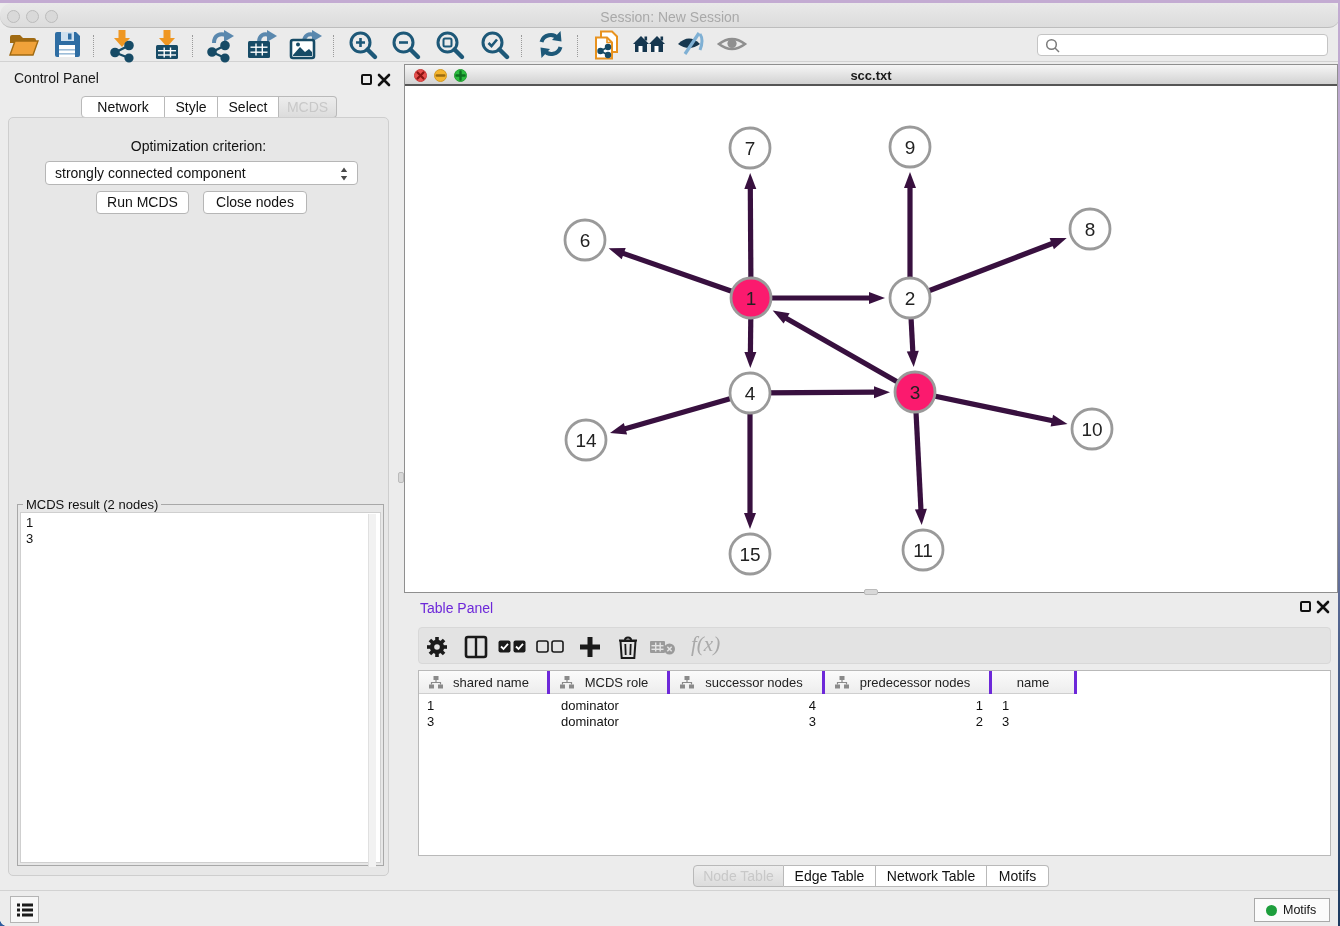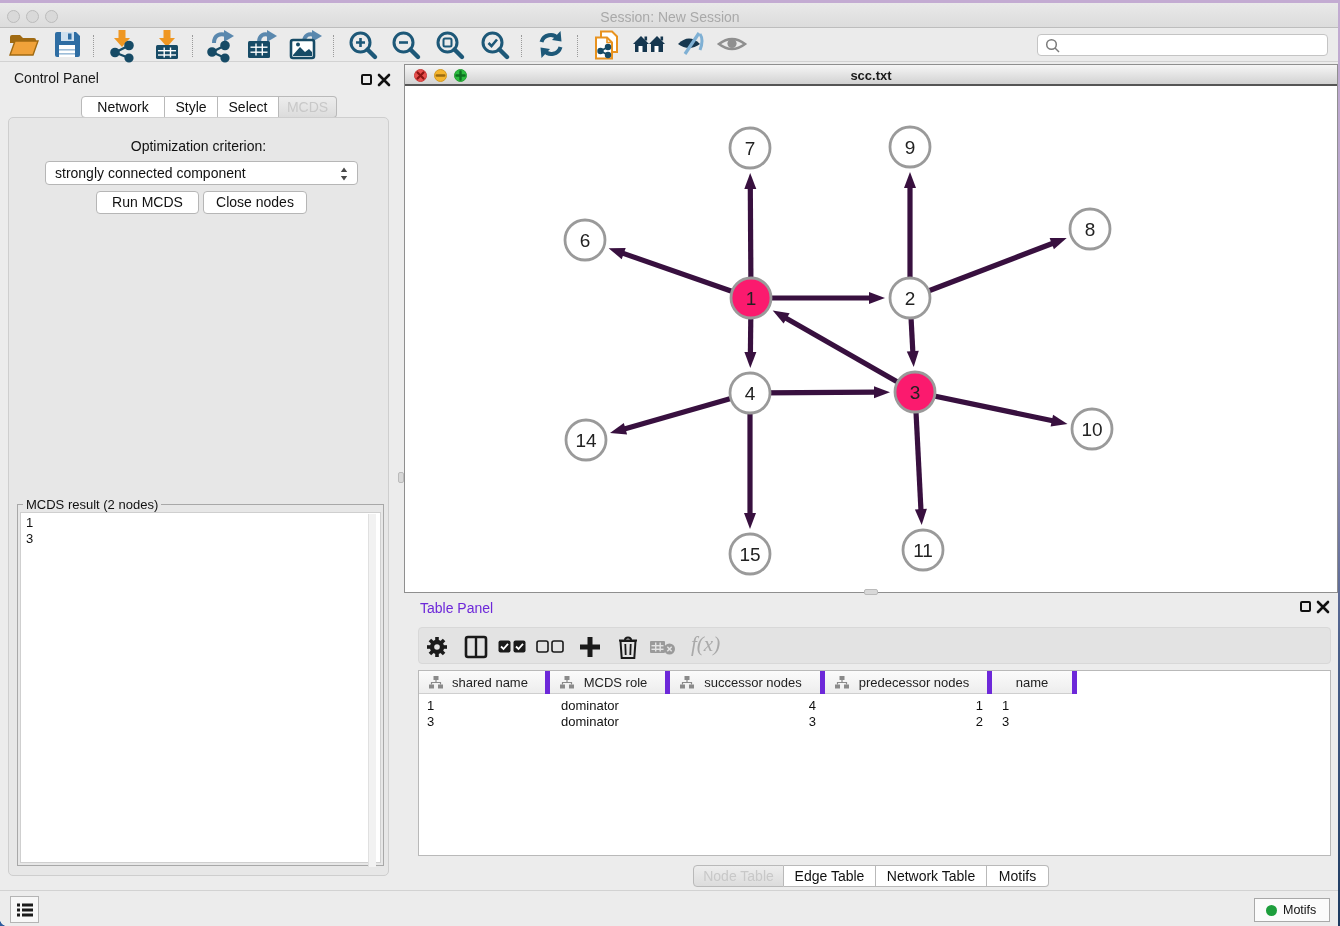--- a/index.html
+++ b/index.html
@@ -2,21 +2,21 @@
 <html><head>
 <meta charset="utf-8">
 <style>
 * { margin:0; padding:0; box-sizing:border-box; }
 html,body { width:1340px; height:926px; overflow:hidden; }
 body { font-family:"Liberation Sans", sans-serif; background:#ececec; position:relative; }
 .abs { position:absolute; }
 
 #wallpaper-top { left:0; top:0; width:1340px; height:3px; background:#c3abd2; }
 #wallpaper-right { right:0; top:0; width:2.5px; height:926px; background:linear-gradient(#c3abd2 0%,#b0a0c8 40%,#4a5f8a 70%,#1d3a60 100%); }
-#titlebar { left:0; top:3px; width:1340px; height:25px; background:linear-gradient(#e9e9e9,#dcdcdc); border-bottom:1px solid #bdbdbd; }
+#titlebar { left:0; top:3px; width:1340px; height:25px; background:linear-gradient(#e9e9e9,#dcdcdc); border-bottom:1px solid #bdbdbd;border-radius:12px; }
 .tl { position:absolute; top:7px; width:13px; height:13px; border-radius:50%; background:#d9d9d9; border:1px solid #bcbcbc; }
 #title-text { width:100%; text-align:center; top:6px; font-size:14px; color:#a9a9a9; }
 #toolbar { left:0; top:29px; width:1340px; height:33px; background:#ebebeb; border-bottom:1px solid #d2d2d2; }
 .tsep { position:absolute; top:6px; height:22px; width:0; border-left:1px dotted #9a9a9a; }
 .ticon { position:absolute; top:1px; }
 #searchbox { left:1037px; top:5px; width:291px; height:22px; background:#fff; border:1px solid #c4c4c4; border-radius:4px; }
 
 #cp-title { left:14px; top:70px; font-size:14px; color:#1a1a1a; }
 .hdr-float { width:11px; height:11px; border:2px solid #111; border-radius:2px; }
 
@@ -38,21 +38,21 @@
 #net-titlebar { left:0; top:0; width:932px; height:21px; background:linear-gradient(#f6f6f6,#d2d2d2); border-bottom:2px solid #555; }
 #net-title { width:100%; text-align:center; top:3px; font-size:13px; font-weight:bold; color:#1a1a1a; }
 .mac { position:absolute; top:4px; width:13px; height:13px; border-radius:50%; }
 
 .knob { background:#d8d8d8; border:1px solid #bbb; border-radius:2px; }
 
 #tp-title { left:420px; top:600px; font-size:14px; color:#6d28d9; }
 #tp-toolbar { left:418px; top:627px; width:913px; height:37px; background:#e3e3e3; border:1px solid #d8d8d8; border-radius:4px; }
 #tbl { left:418px; top:670px; width:913px; height:186px; background:#fff; border:1px solid #b9b9b9; }
 #tbl-hdr { left:0; top:0; width:658px; height:23px; background:linear-gradient(#fbfbfb,#ededed); border-bottom:1px solid #cfcfcf; }
-.th { position:absolute; top:0; height:23px; border-right:5px solid #6d28d9; font-size:13px; color:#222; text-align:center; line-height:23px; }
+.th { position:absolute; top:0; height:23px; border-right:3px solid #6d28d9; font-size:13px; color:#222; text-align:center; line-height:23px; }
 .td { position:absolute; font-size:13px; color:#111; height:16px; line-height:16px; }
 
 #statusbar { left:0; top:890px; width:1340px; height:36px; background:#ececec; border-top:1px solid #d2d2d2; }
 #listbtn { left:10px; top:5px; width:29px; height:27px; background:#f7f7f7; border:1px solid #b4b4b4; }
 #membtn { left:1254px; top:7px; width:76px; height:24px; background:#fbfbfb; border:1px solid #a9a9a9; font-size:12.5px; color:#111; }
 svg { position:absolute; overflow:visible; }
 </style>
 </head>
 <body>
 <div class="abs" id="wallpaper-top"></div>
@@ -227,21 +227,21 @@
   <div class="t" style="width:61px;">Select</div>
   <div class="t last sel" style="width:58px;">MCDS</div>
 </div>
 <div class="abs" id="cp-content">
   <div class="abs" id="opt-label">Optimization criterion:</div>
   <div class="abs" id="combo">strongly connected component
     <svg style="right:9px; top:5px; position:absolute;" width="8" height="14" viewBox="0 0 8 14">
         <path d="M4 0.5 L7.2 5 L0.8 5 Z M4 13.5 L7.2 9 L0.8 9 Z" fill="#4a4a4a"></path>
       </svg>
   </div>
-  <div class="btn" style="left:87px; top:73px; width:103px;">Run MCDS</div>
+  <div class="btn" style="left:87px; top:73px; width:93px;">Run MCDS</div>
   <div class="btn" style="left:194px; top:73px; width:104px;">Close nodes</div>
   <div class="abs" id="mcds-box">
     <div class="abs" id="mcds-legend">MCDS result (2 nodes)</div>
     <div class="abs" id="mcds-inner">1<br>3
       <div class="abs" id="mcds-scroll"></div>
     </div>
   </div>
 </div>
 
 <div class="abs" id="netframe">

